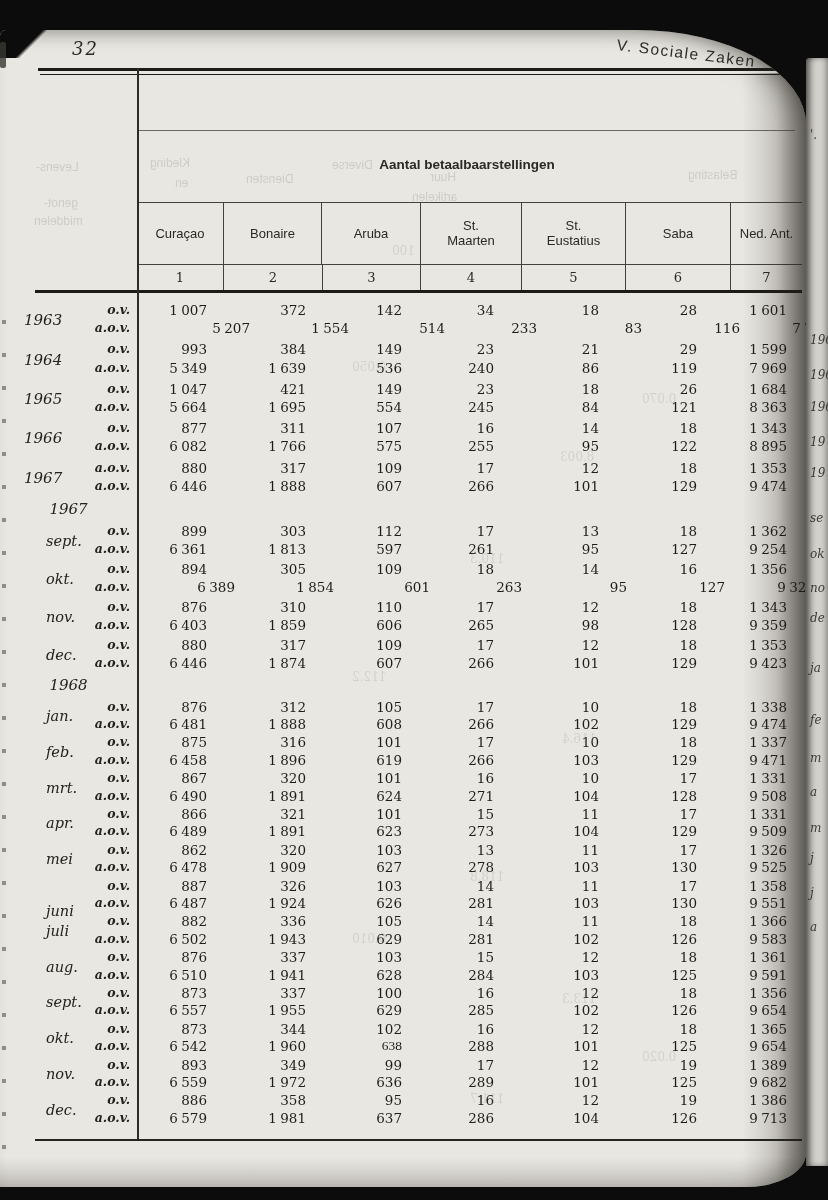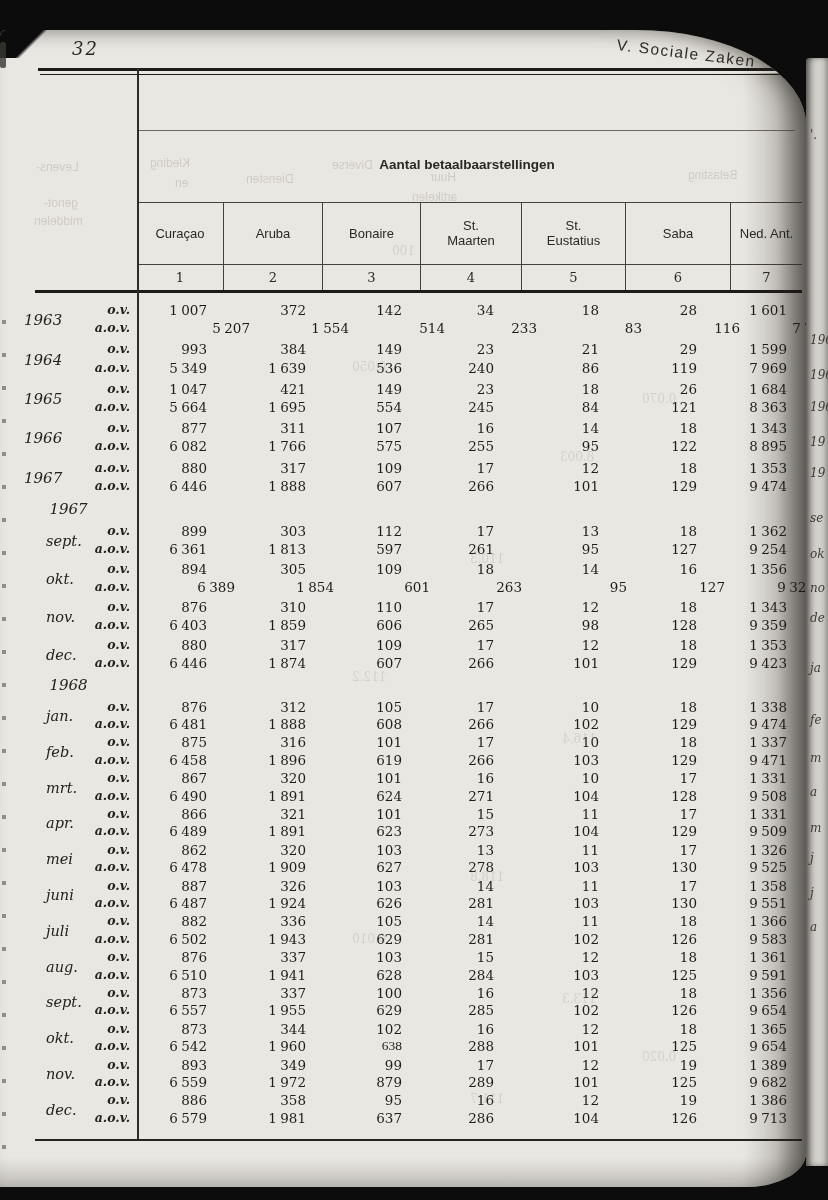--- a/index.html
+++ b/index.html
@@ -78,22 +78,22 @@
     <div class="pgnum">32</div>
     <div class="section-head">V.  Sociale Zaken</div>
 
     <div class="toprule"></div>
     <div class="title-rule"></div>
     <div class="span-head">Aantal betaalbaarstellingen</div>
 
     <div class="rule" style="left:137px;top:172px;width:665px;"></div>
     <div id="colnames">
         <div class="hcell" style="width: 86px;">Curaçao</div>
+        <div class="hcell" style="width: 98px;">Bonaire</div>
         <div class="hcell" style="width: 99px;">Aruba</div>
-        <div class="hcell" style="width: 98px;">Bonaire</div>
         <div class="hcell" style="width: 101px;">St.
 Maarten</div>
         <div class="hcell" style="width: 104px;">St.
 Eustatius</div>
         <div class="hcell" style="width: 105px;">Saba</div>
         <div class="hcell" style="width: 72px;">Ned. Ant.</div>
       </div>
     <div class="rule" style="left:137px;top:234px;width:665px;"></div>
     <div id="colnums">
         <div class="ncell" style="width: 86px;">1</div>
@@ -482,21 +482,21 @@
               <div class="dcell" style="width: 99px; padding-right: 16px;">1 909</div>
               <div class="dcell" style="width: 98px; padding-right: 18px;">627</div>
               <div class="dcell" style="width: 101px; padding-right: 27px;">278</div>
               <div class="dcell" style="width: 104px; padding-right: 26px;">103</div>
               <div class="dcell" style="width: 105px; padding-right: 33px;">130</div>
               <div class="dcell" style="width: 72px; padding-right: 15px;">9 525</div>
             </div>
           </div>
         </div>
         <div class="group" style="top: 847.6px; height: 34.8px;">
-          <div class="g-label month" style="left: 46px; top: 0px; height: 34.8px;">juni</div>
+          <div class="g-label month" style="left: 46px; top: 16px; height: 34.8px;">juni</div>
           <div class="drow" style="top: 0px; height: 17.4px;">
             <div class="rtype">o.v.</div>
             <div class="cells">
               <div class="dcell" style="width: 86px; padding-right: 16px;">887</div>
               <div class="dcell" style="width: 99px; padding-right: 16px;">326</div>
               <div class="dcell" style="width: 98px; padding-right: 18px;">103</div>
               <div class="dcell" style="width: 101px; padding-right: 27px;">14</div>
               <div class="dcell" style="width: 104px; padding-right: 26px;">11</div>
               <div class="dcell" style="width: 105px; padding-right: 33px;">17</div>
               <div class="dcell" style="width: 72px; padding-right: 15px;">1 358</div>
@@ -635,21 +635,21 @@
               <div class="dcell" style="width: 104px; padding-right: 26px;">12</div>
               <div class="dcell" style="width: 105px; padding-right: 33px;">19</div>
               <div class="dcell" style="width: 72px; padding-right: 15px;">1 389</div>
             </div>
           </div>
           <div class="drow" style="top: 17.4px; height: 17.4px;">
             <div class="rtype">a.o.v.</div>
             <div class="cells">
               <div class="dcell" style="width: 86px; padding-right: 16px;">6 559</div>
               <div class="dcell" style="width: 99px; padding-right: 16px;">1 972</div>
-              <div class="dcell" style="width: 98px; padding-right: 18px;">879</div>
+              <div class="dcell" style="width: 98px; padding-right: 18px;">636</div>
               <div class="dcell" style="width: 101px; padding-right: 27px;">289</div>
               <div class="dcell" style="width: 104px; padding-right: 26px;">101</div>
               <div class="dcell" style="width: 105px; padding-right: 33px;">125</div>
               <div class="dcell" style="width: 72px; padding-right: 15px;">9 682</div>
             </div>
           </div>
         </div>
         <div class="group" style="top: 1062.4px; height: 34.8px;">
           <div class="g-label month" style="left: 46px; top: 0px; height: 34.8px;">dec.</div>
           <div class="drow" style="top: 0px; height: 17.4px;">

